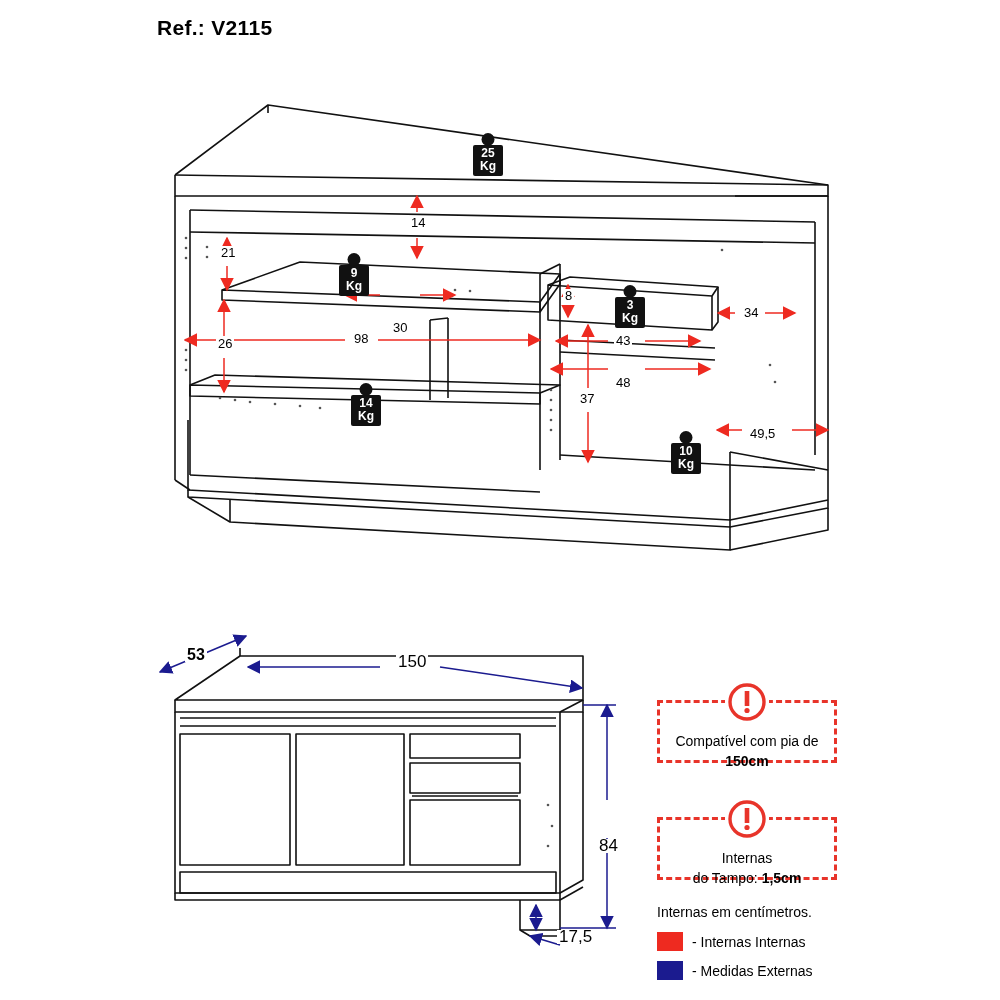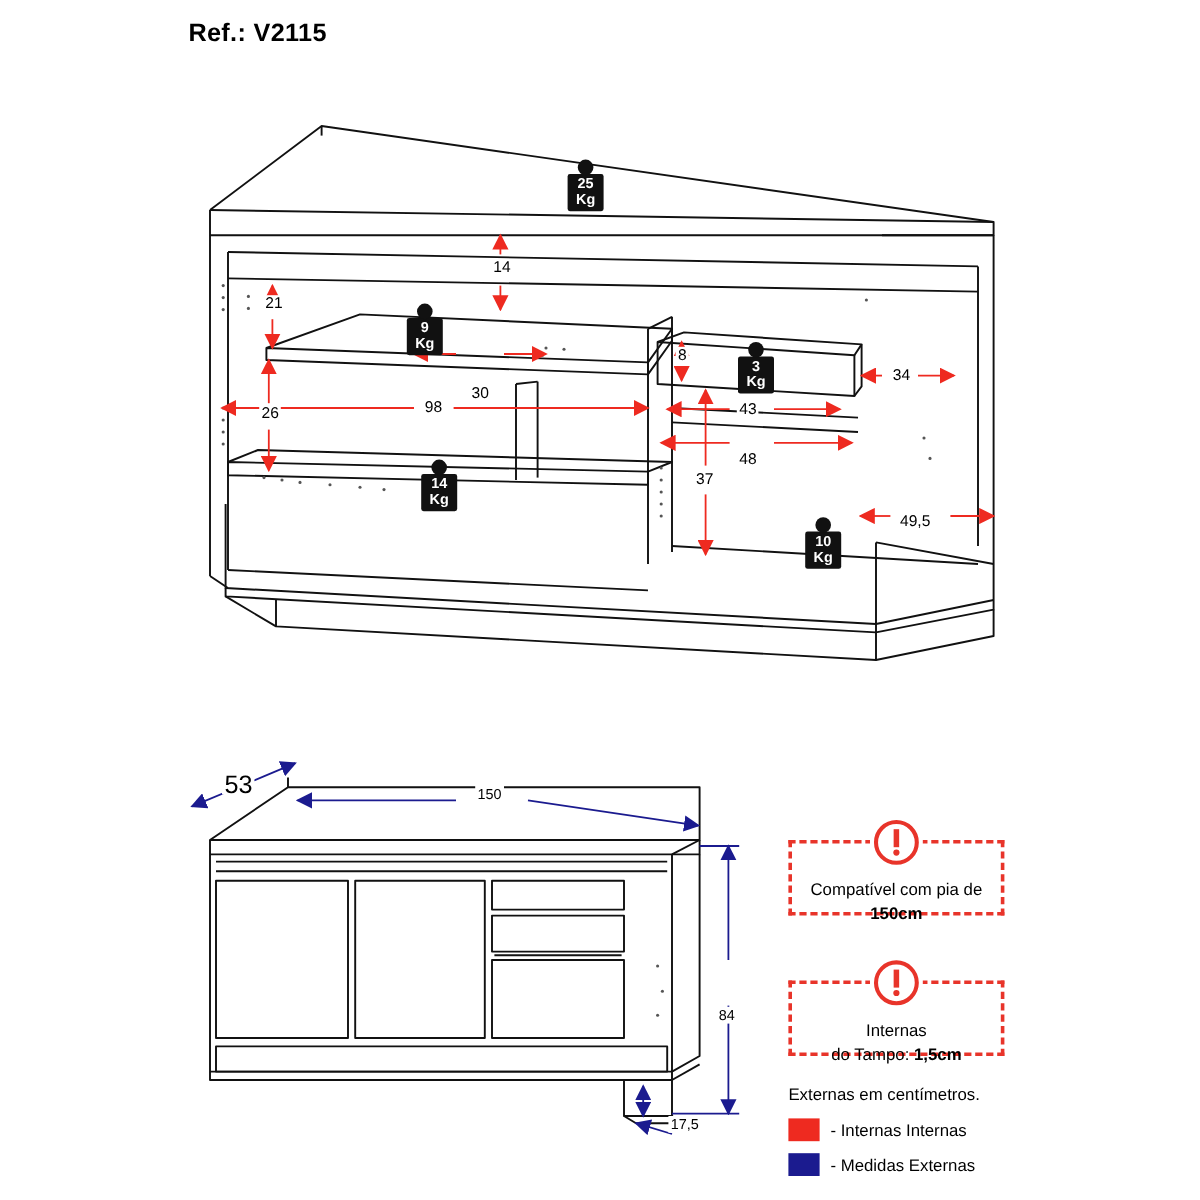--- a/index.html
+++ b/index.html
@@ -42,24 +42,25 @@
   .dim {
     position: absolute;
     font-size: 13px;
     color: #000;
     background: #ffffff;
     padding: 0 2px;
     line-height: 14px;
     white-space: nowrap;
   }
   .dim.blue {
-    font-size: 21px;
+    font-size: 16px;
+    font-weight: bold;
   }
   .dim.big {
-    font-size: 12px;
+    font-size: 17px;
   }
   
   .kg {
     position: absolute;
     width: 30px;
     text-align: center;
     color: #fff;
     background: #111111;
     font-size: 12px;
     font-weight: bold;
@@ -384,21 +385,21 @@
         <rect x="19.7" y="11" width="4.6" height="15" fill="#e8342a"></rect>
         <circle cx="22" cy="30.5" r="2.6" fill="#e8342a"></circle>
       </svg>
     </span>
     <div class="txt">
       <span>Internas</span><br>
       <span>do Tampo: </span><b>1,5cm</b>
     </div>
   </div>
 
-  <div class="legend-title" style="left:657px; top:904px;">Externas em centímetros.</div>
+  <div class="legend-title" style="left:657px; top:904px;">Internas em centímetros.</div>
 
   <div class="legend-swatch sw-red" style="left:657px; top:932px;"></div>
   <div class="legend-row" style="left:692px; top:934px;">- Internas Internas</div>
 
   <div class="legend-swatch sw-blue" style="left:657px; top:961px;"></div>
   <div class="legend-row" style="left:692px; top:963px;">- Medidas Externas</div>
 
 </div>
 
 </body></html>

